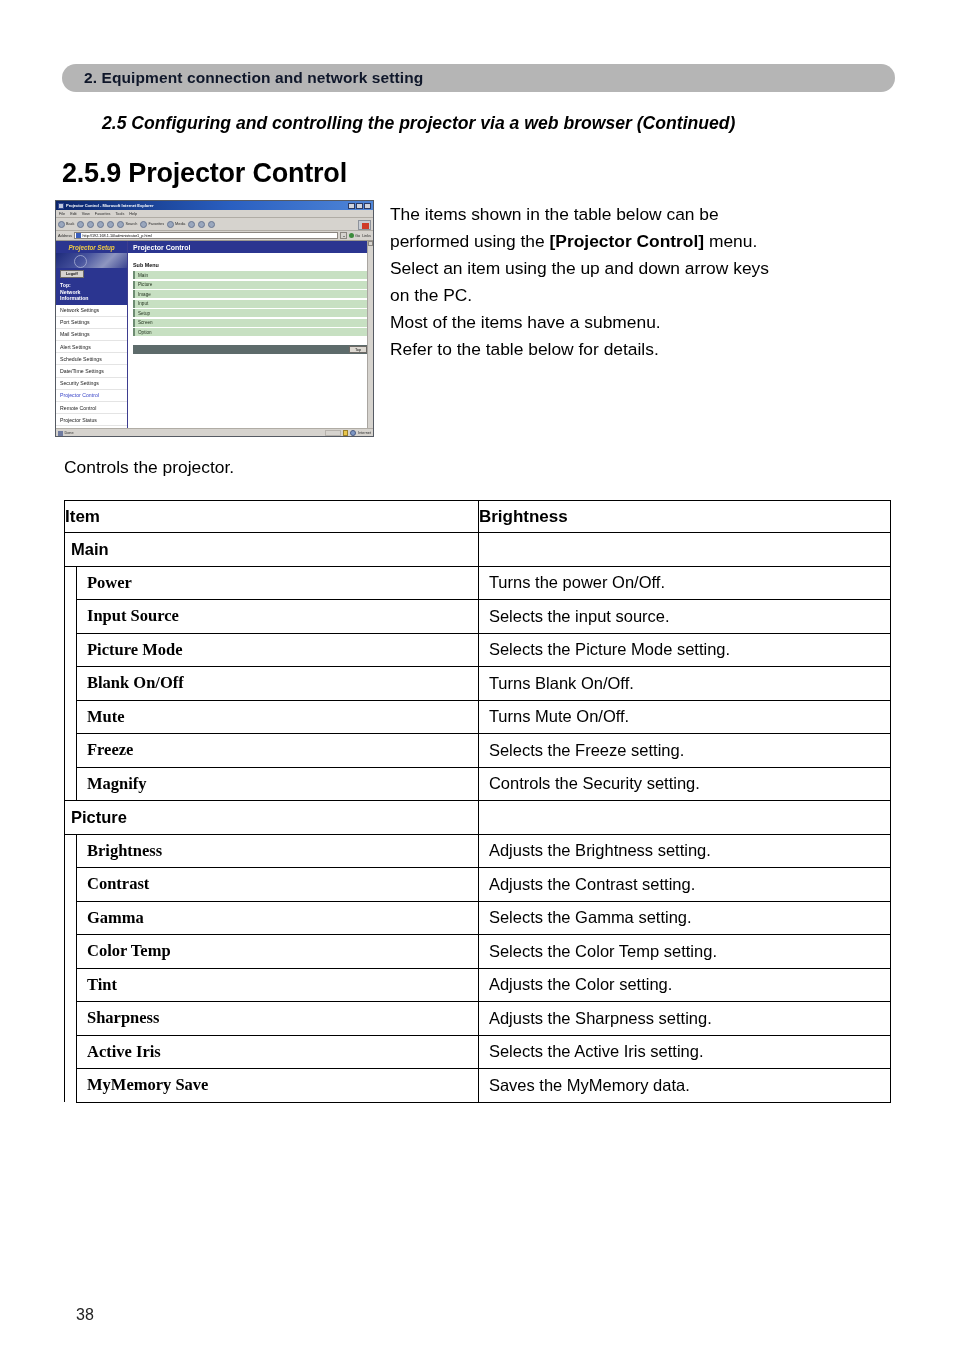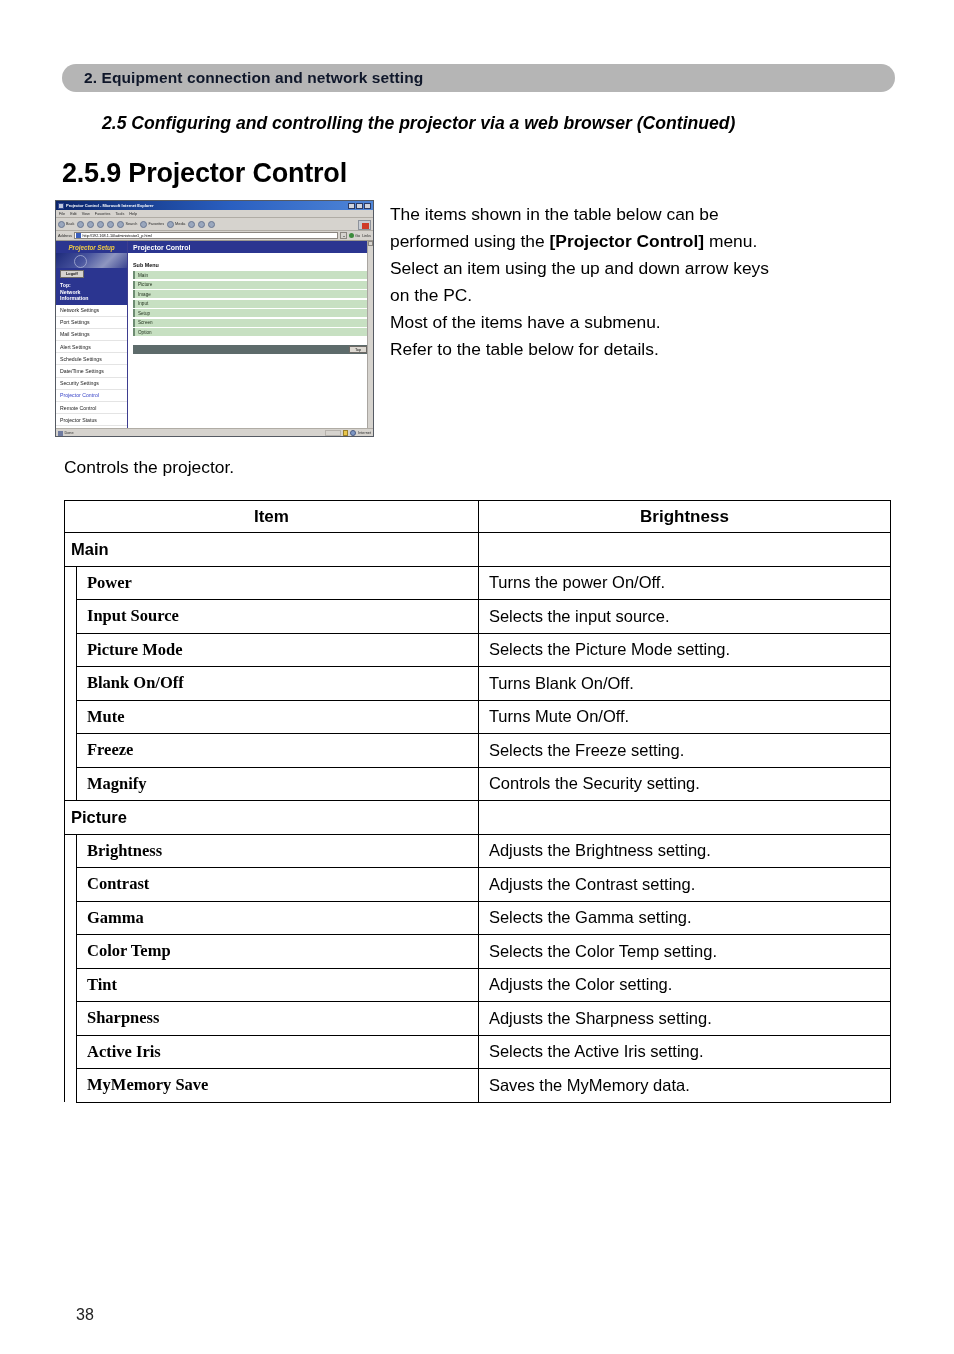--- a/index.html
+++ b/index.html
@@ -330,21 +330,21 @@
   }
   #spec-table td, #spec-table th {
     border: 1.2px solid #000000;
     padding: 0;
     vertical-align: middle;
   }
   #spec-table th {
     height: 32px;
     font-size: 17px;
     font-weight: bold;
-    text-align: center;
+    text-align: left;
     margin-left: 46px;
   }
   #spec-table .th-item { width: 258px; }
   #spec-table .gutter { width: 12px; border-right: none; border-top: none; border-bottom: none; }
   #spec-table .cell-item {
     font-weight: bold;
     padding-left: 10px;
     height: 33.5px;
     font-family: Liberation Serif, serif;
   }

